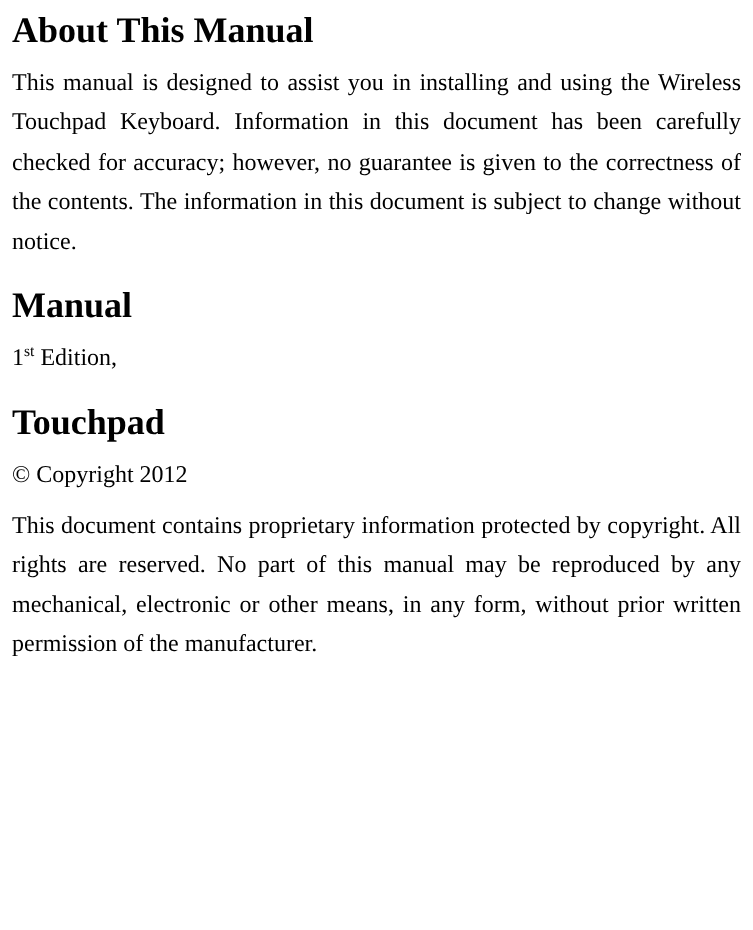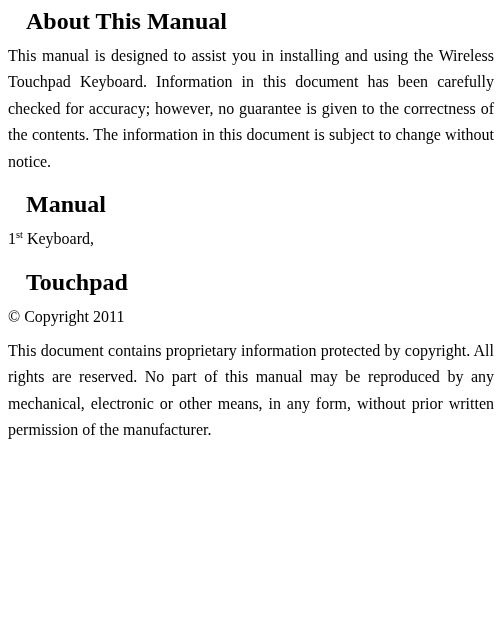--- a/index.html
+++ b/index.html
@@ -13,21 +13,20 @@
       background: #ffffff;
       font-family: serif;
       font-size: 16px;
       color: #000000;
       padding: 8px 8px 8px 8px;
     }
     .section-heading {
       font-weight: bold;
       margin-bottom: 8px;
       margin-top: 16px;
-      margin-left: 18px;
     }
     .body-text {
       text-align: justify;
       line-height: 1.65;
       margin-bottom: 8px;
     }
     .superscript {
       vertical-align: super;
       font-size: 0.65em;
     }
@@ -37,19 +36,19 @@
   </style>
 </head>
 <body>
 
 <h2 class="section-heading first-heading">About This Manual</h2>
 
 <p class="body-text">This manual is designed to assist you in installing and using the Wireless Touchpad Keyboard. Information in this document has been carefully checked for accuracy; however, no guarantee is given to the correctness of the contents. The information in this document is subject to change without notice.</p>
 
 <h2 class="section-heading">Manual</h2>
 
-<p class="body-text">1<span class="superscript">st</span><span> Keyboard,</span></p>
+<p class="body-text">1<span class="superscript">st</span><span> Edition,</span></p>
 
 <h2 class="section-heading">Touchpad</h2>
 
-<p class="body-text">© Copyright 2011</p>
+<p class="body-text">© Copyright 2012</p>
 
 <p class="body-text">This document contains proprietary information protected by copyright. All rights are reserved. No part of this manual may be reproduced by any mechanical, electronic or other means, in any form, without prior written permission of the manufacturer.</p>
 
 </body></html>

